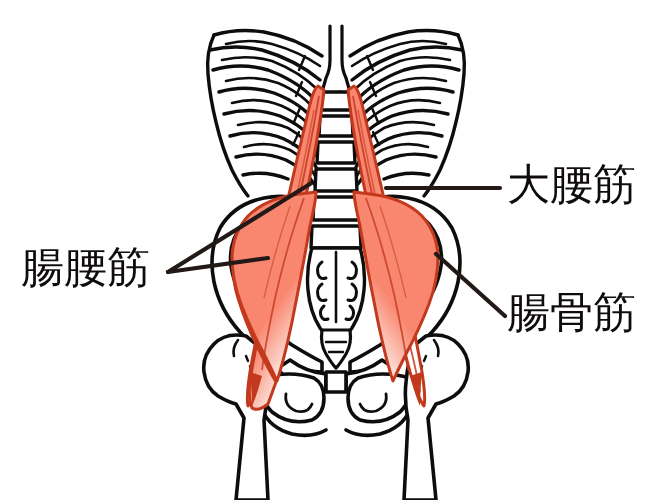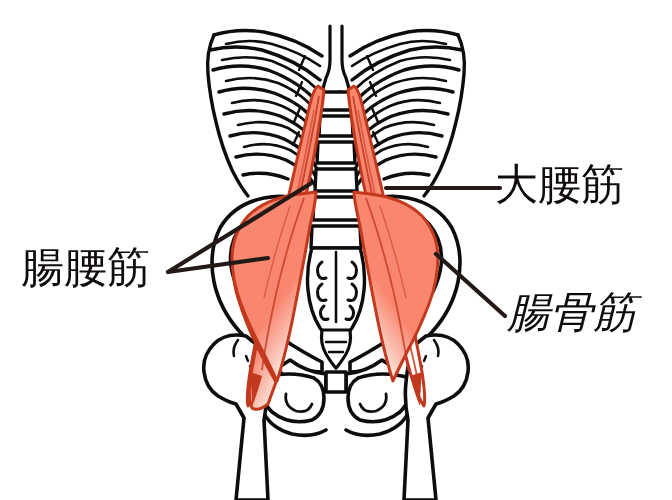--- a/index.html
+++ b/index.html
@@ -35,27 +35,26 @@
     letter-spacing: 0px;
     color: #100c0c;
     white-space: nowrap;
     font-weight: 400;
   }
   #label-iliopsoas {
     left: 21px;
     top: 246px;
   }
   #label-psoas-major {
-    left: 495px;
+    left: 507px;
     top: 163px;
   }
   #label-iliacus {
     left: 507px;
     top: 291px;
-    font-style: italic;
   }
 </style>
 </head>
 <body>
 
 <div id="figure">
 
   <svg id="anatomy-svg" viewBox="0 0 672 500" xmlns="http://www.w3.org/2000/svg">
     <defs>
       <linearGradient id="gradPsoasL" x1="1" y1="0" x2="0" y2="0.35">

